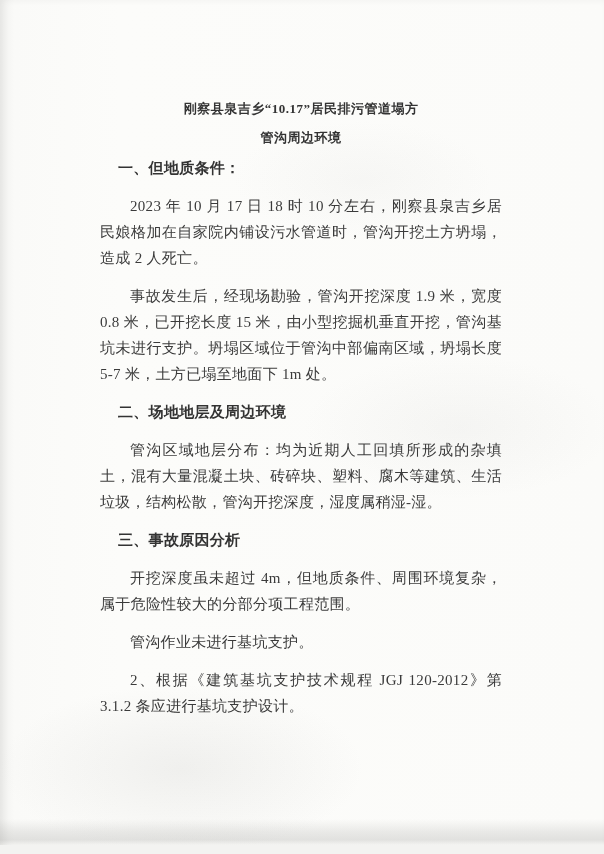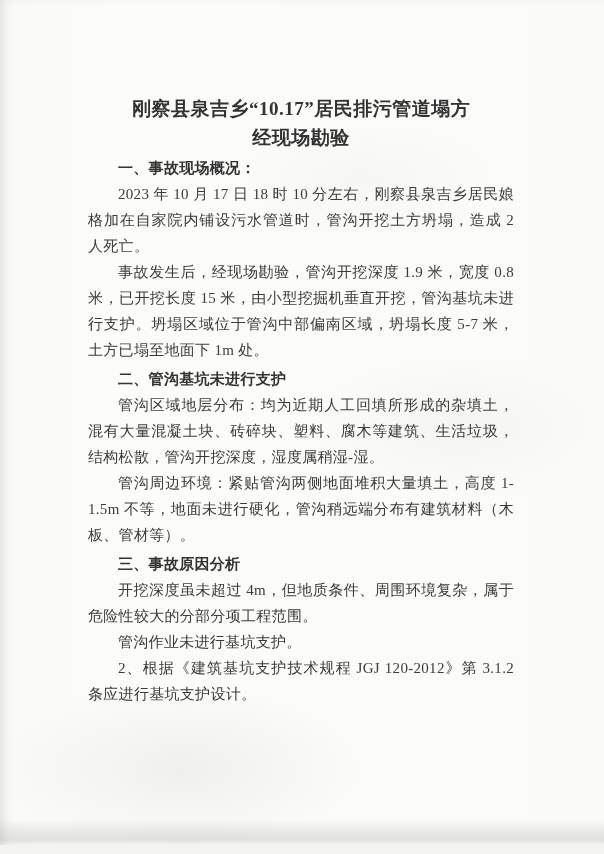--- a/index.html
+++ b/index.html
@@ -44,57 +44,56 @@
     left: 88px;
     top: 94px;
     width: 426px;
     font-size: 15px;
     line-height: 26px;
     letter-spacing: 0.3px;
   }
   .doc-title {
     text-align: center;
     font-weight: bold;
-    font-size: 19px;
+    font-size: 13px;
     line-height: 29px;
     letter-spacing: 0.5px;
     color: #333;
   }
   .heading {
     font-weight: bold;
     text-indent: 2em;
     margin: 3px 0 0 0;
     color: #333;
   }
   p.body-para {
-    margin: 0;
+    margin: 12px;
     text-indent: 2em;
     text-align: justify;
   }
 </style>
 </head>
 <body>
 
 <div class="scan">
 
   <div class="content">
 
     <div class="doc-title">刚察县泉吉乡“10.17”居民排污管道塌方</div>
-    <div class="doc-title">经现场勘验</div>
+    <div class="doc-title">管沟周边环境</div>
 
     <div class="section">
-      <div class="heading">一、事故现场概况：</div>
+      <div class="heading">一、但地质条件：</div>
       <p class="body-para">2023 年 10 月 17 日 18 时 10 分左右，刚察县泉吉乡居民娘格加在自家院内铺设污水管道时，管沟开挖土方坍塌，造成 2 人死亡。</p>
       <p class="body-para">事故发生后，经现场勘验，管沟开挖深度 1.9 米，宽度 0.8 米，已开挖长度 15 米，由小型挖掘机垂直开挖，管沟基坑未进行支护。坍塌区域位于管沟中部偏南区域，坍塌长度 5-7 米，土方已塌至地面下 1m 处。</p>
     </div>
 
     <div class="section">
-      <div class="heading">二、管沟基坑未进行支护</div>
+      <div class="heading">二、场地地层及周边环境</div>
       <p class="body-para">管沟区域地层分布：均为近期人工回填所形成的杂填土，混有大量混凝土块、砖碎块、塑料、腐木等建筑、生活垃圾，结构松散，管沟开挖深度，湿度属稍湿-湿。</p>
-      <p class="body-para">管沟周边环境：紧贴管沟两侧地面堆积大量填土，高度 1-1.5m 不等，地面未进行硬化，管沟稍远端分布有建筑材料（木板、管材等）。</p>
     </div>
 
     <div class="section">
       <div class="heading">三、事故原因分析</div>
       <p class="body-para">开挖深度虽未超过 4m，但地质条件、周围环境复杂，属于危险性较大的分部分项工程范围。</p>
       <p class="body-para">管沟作业未进行基坑支护。</p>
       <p class="body-para">2、根据《建筑基坑支护技术规程 JGJ 120-2012》第 3.1.2 条应进行基坑支护设计。</p>
     </div>
 
   </div>

